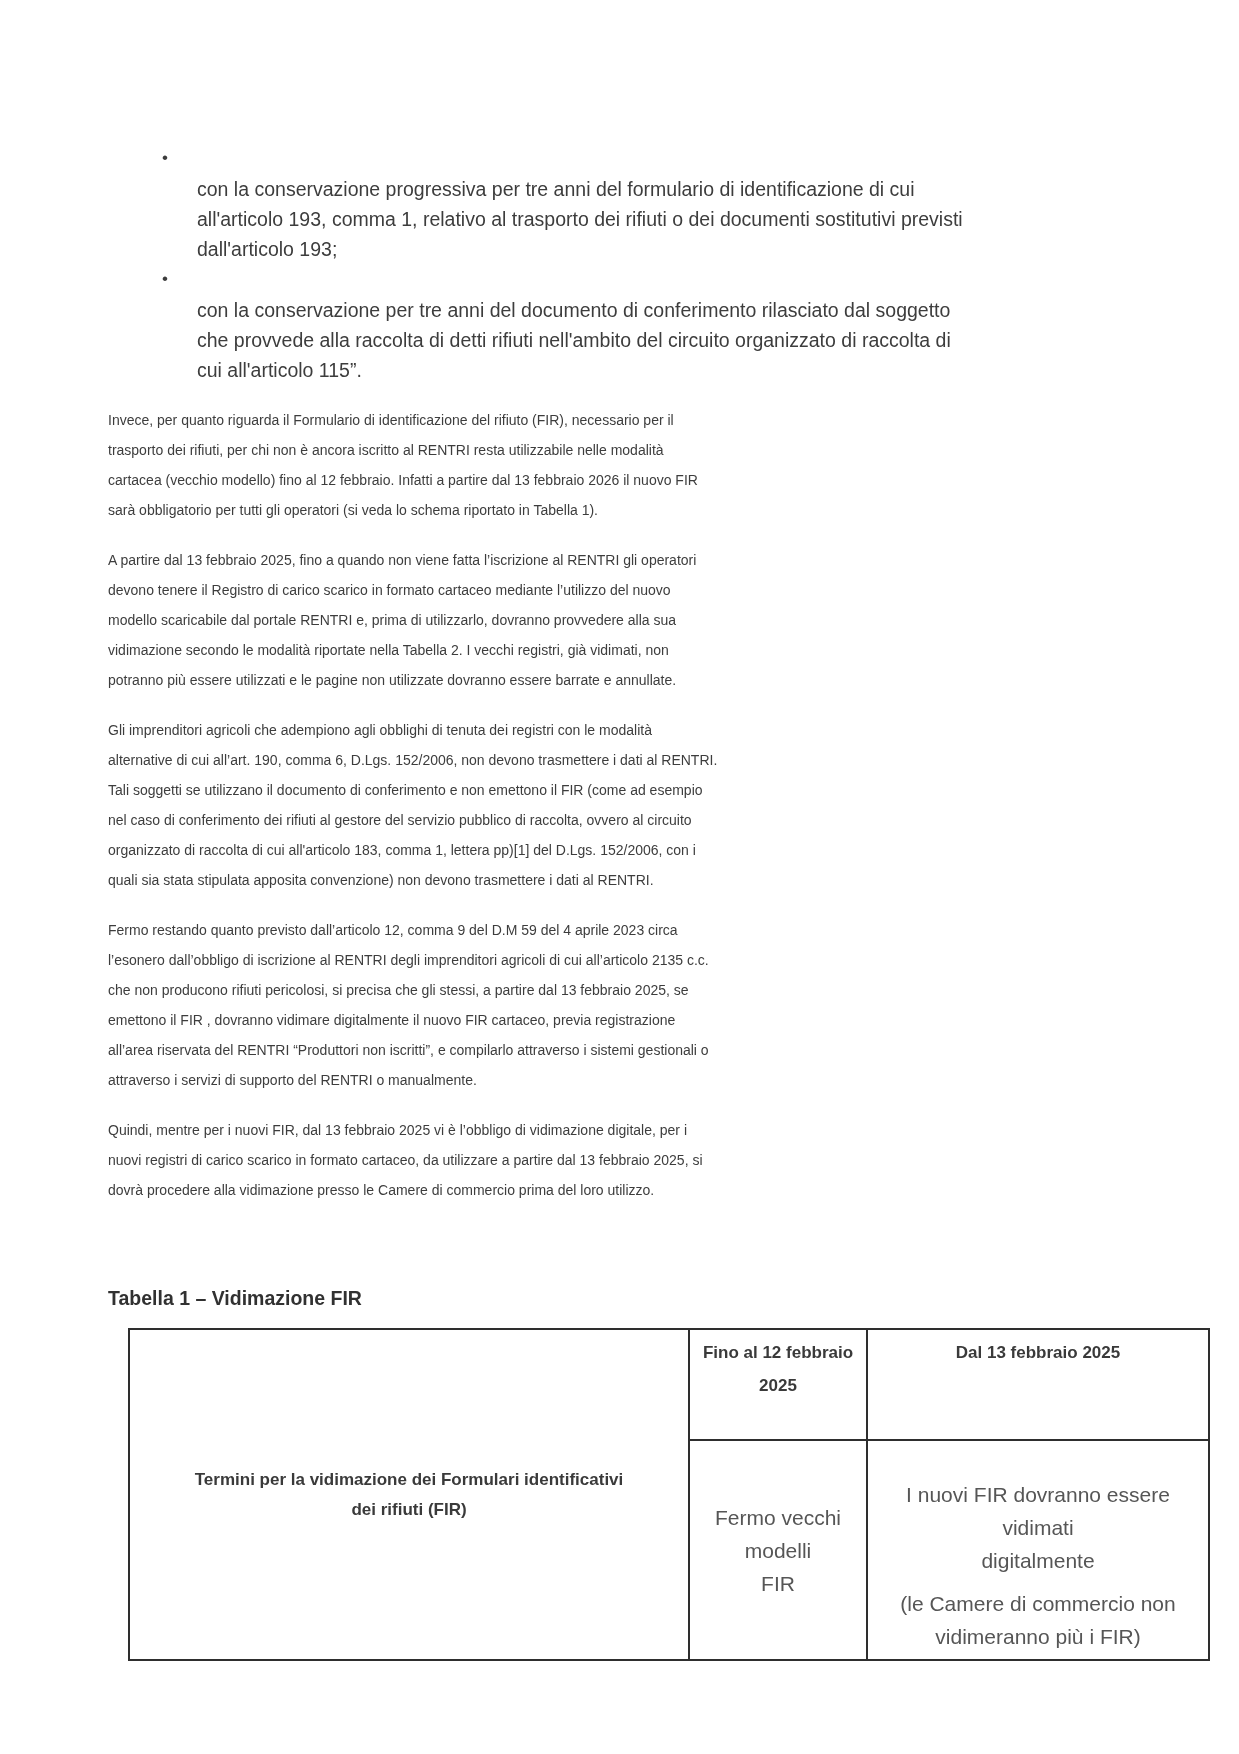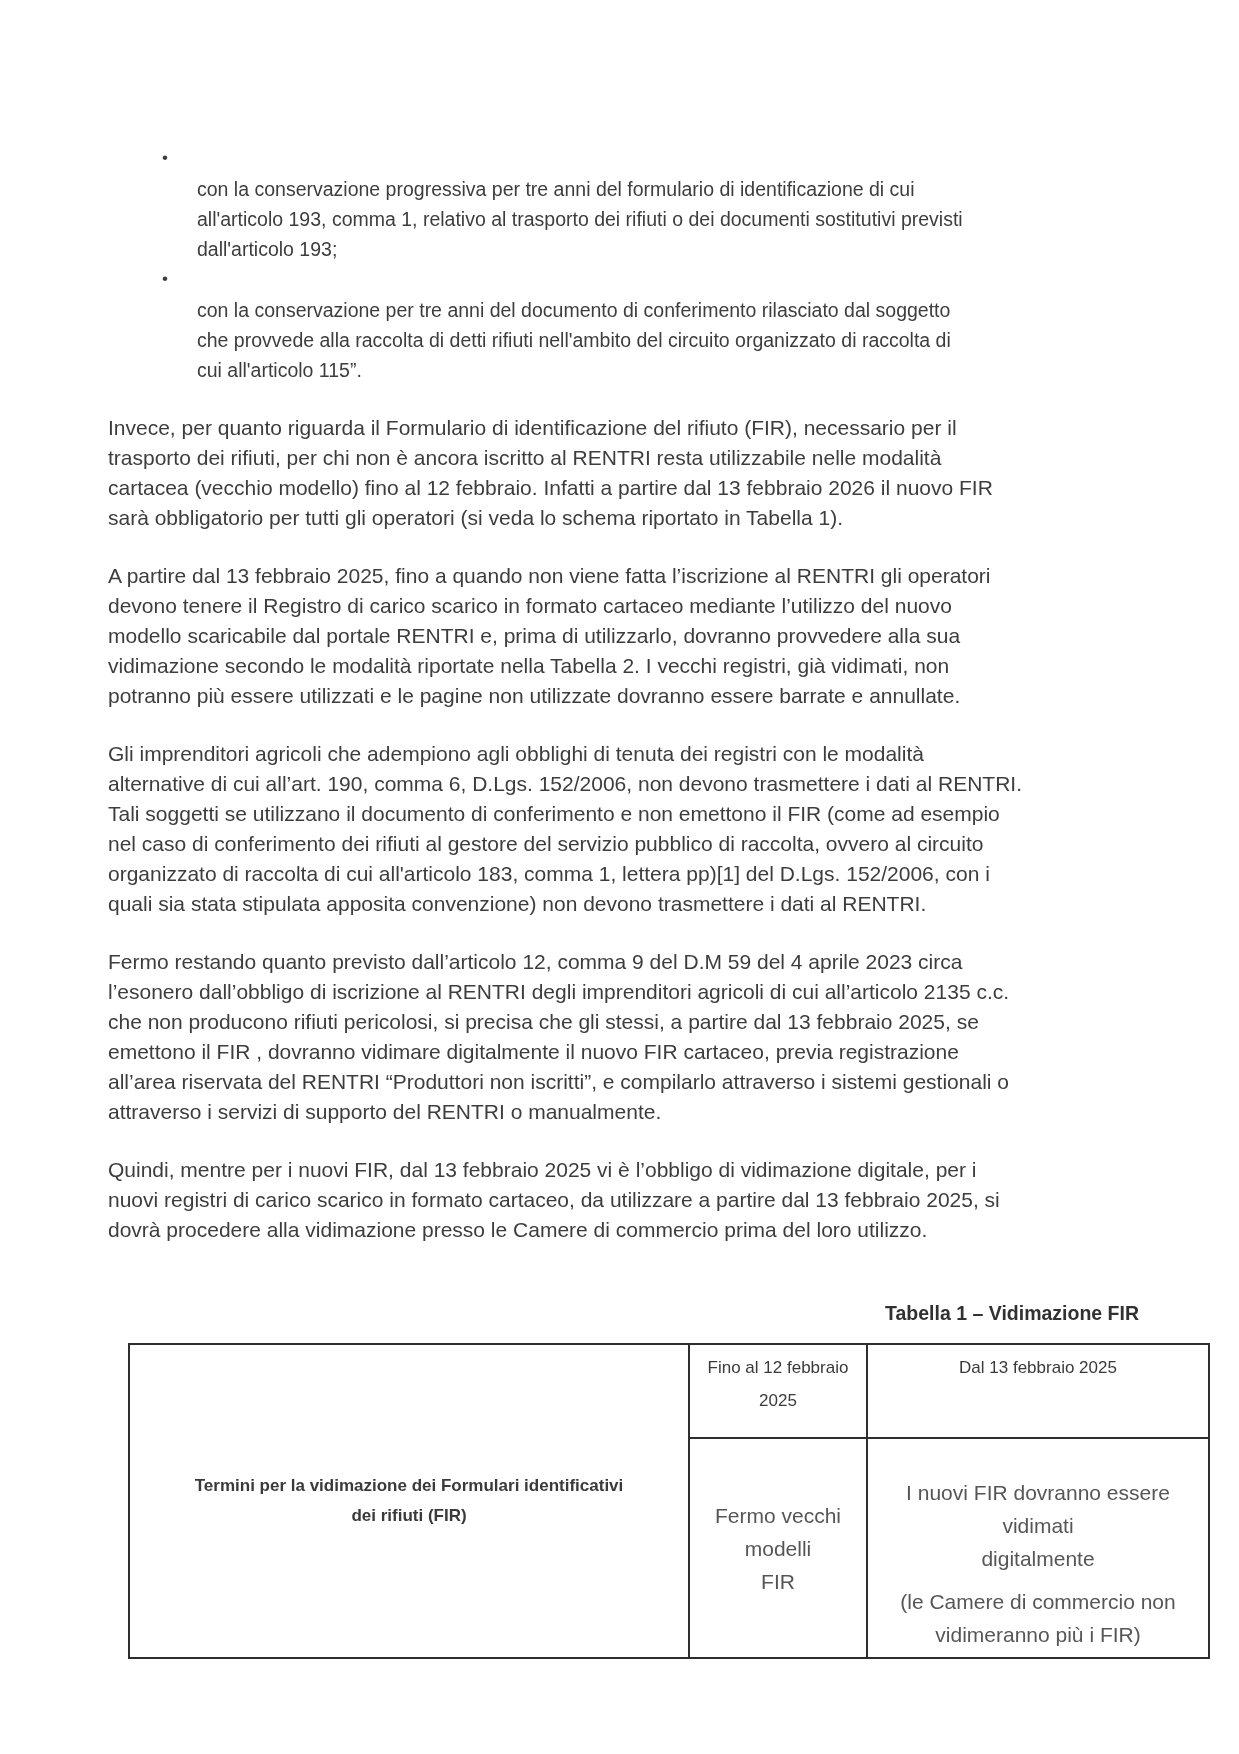--- a/index.html
+++ b/index.html
@@ -32,32 +32,31 @@
     flex: none;
     margin-left: 54px;
     width: 35px;
     font-size: 17px;
     line-height: 30px;
     color: #3d3d3d;
   }
   .btext { flex: 1 1 auto; }
 
   .para {
-    margin: 28px 0 0 0;
-    font-size: 21px;
+    margin: 20px 0 0 0;
+    font-size: 14px;
     line-height: 30px;
   }
 
   .caption {
-    margin: 53px 0 15px 0;
+    margin: 78px 0 15px 0;
     font-size: 19.5px;
     line-height: 30px;
     font-weight: bold;
     color: #313131;
-    text-align: right;
   }
 
   
   table.fir {
     border-collapse: collapse;
     margin-left: 20px;
     width: 987px;
     table-layout: fixed;
   }
   table.fir td {
@@ -71,25 +70,25 @@
     vertical-align: middle;
     font-weight: bold;
     font-size: 17px;
     line-height: 30px;
     color: #3a3a3a;
   }
   td.colhead {
     text-align: center;
     vertical-align: top;
     padding-top: 16px;
-    font-weight: normal;
+    font-weight: bold;
     font-size: 17px;
     line-height: 33px;
     color: #3a3a3a;
-    height: 94px;
+    height: 111px;
   }
   td.colhead.c2 { width: 178px; }
   td.colhead.c3 { width: 342px; }
   td.bodycell {
     text-align: center;
     vertical-align: middle;
     font-size: 21px;
     line-height: 33px;
     color: #565656;
     height: 148px;

